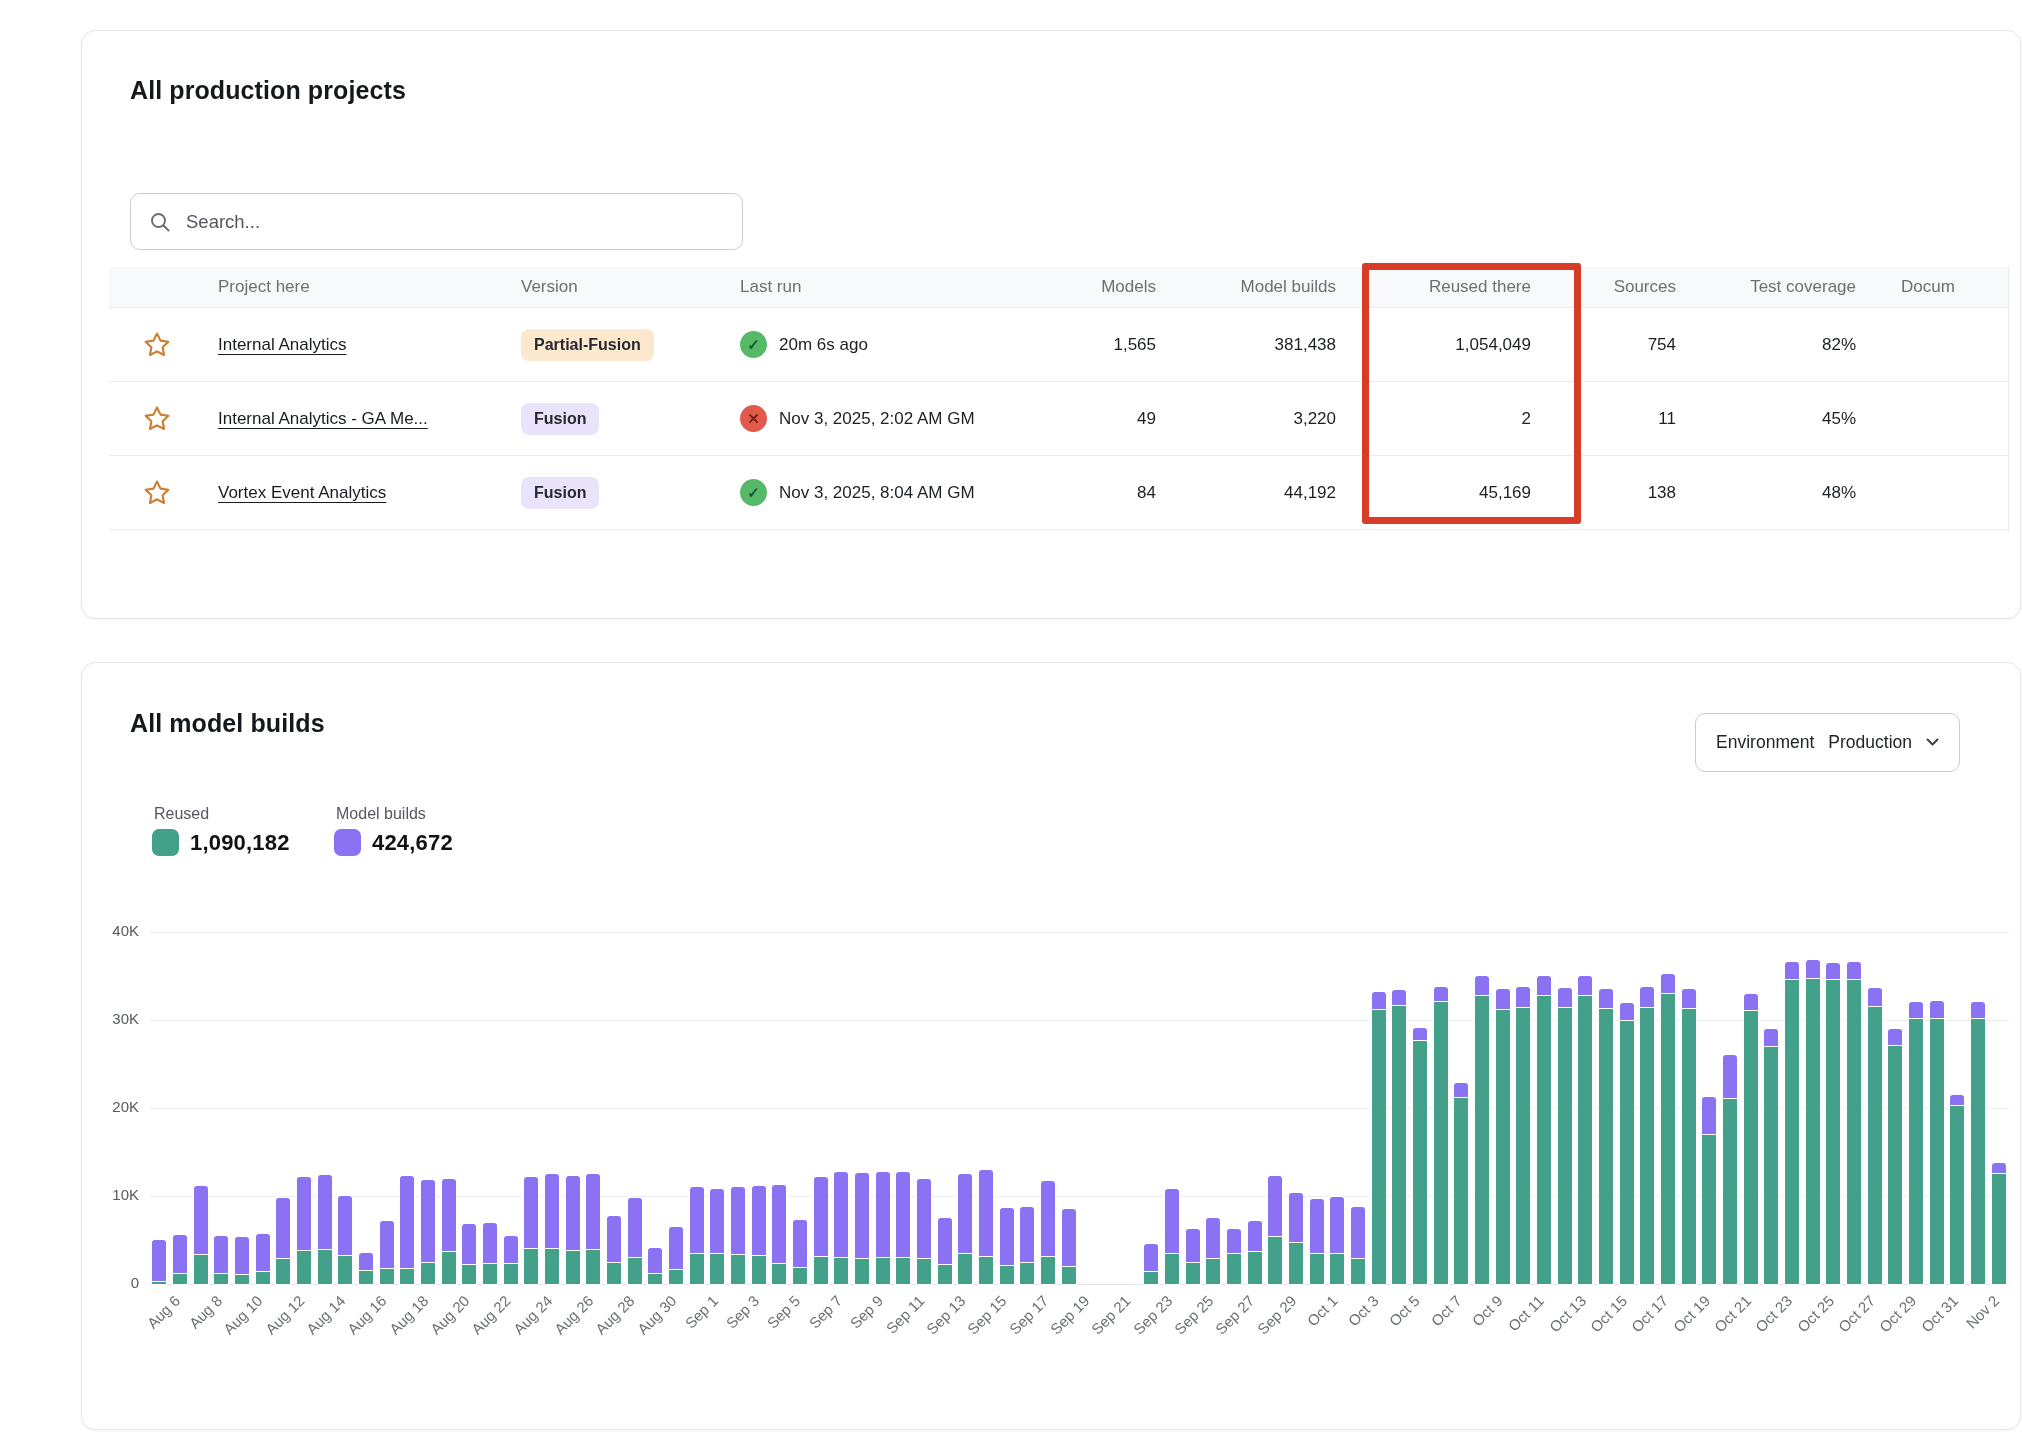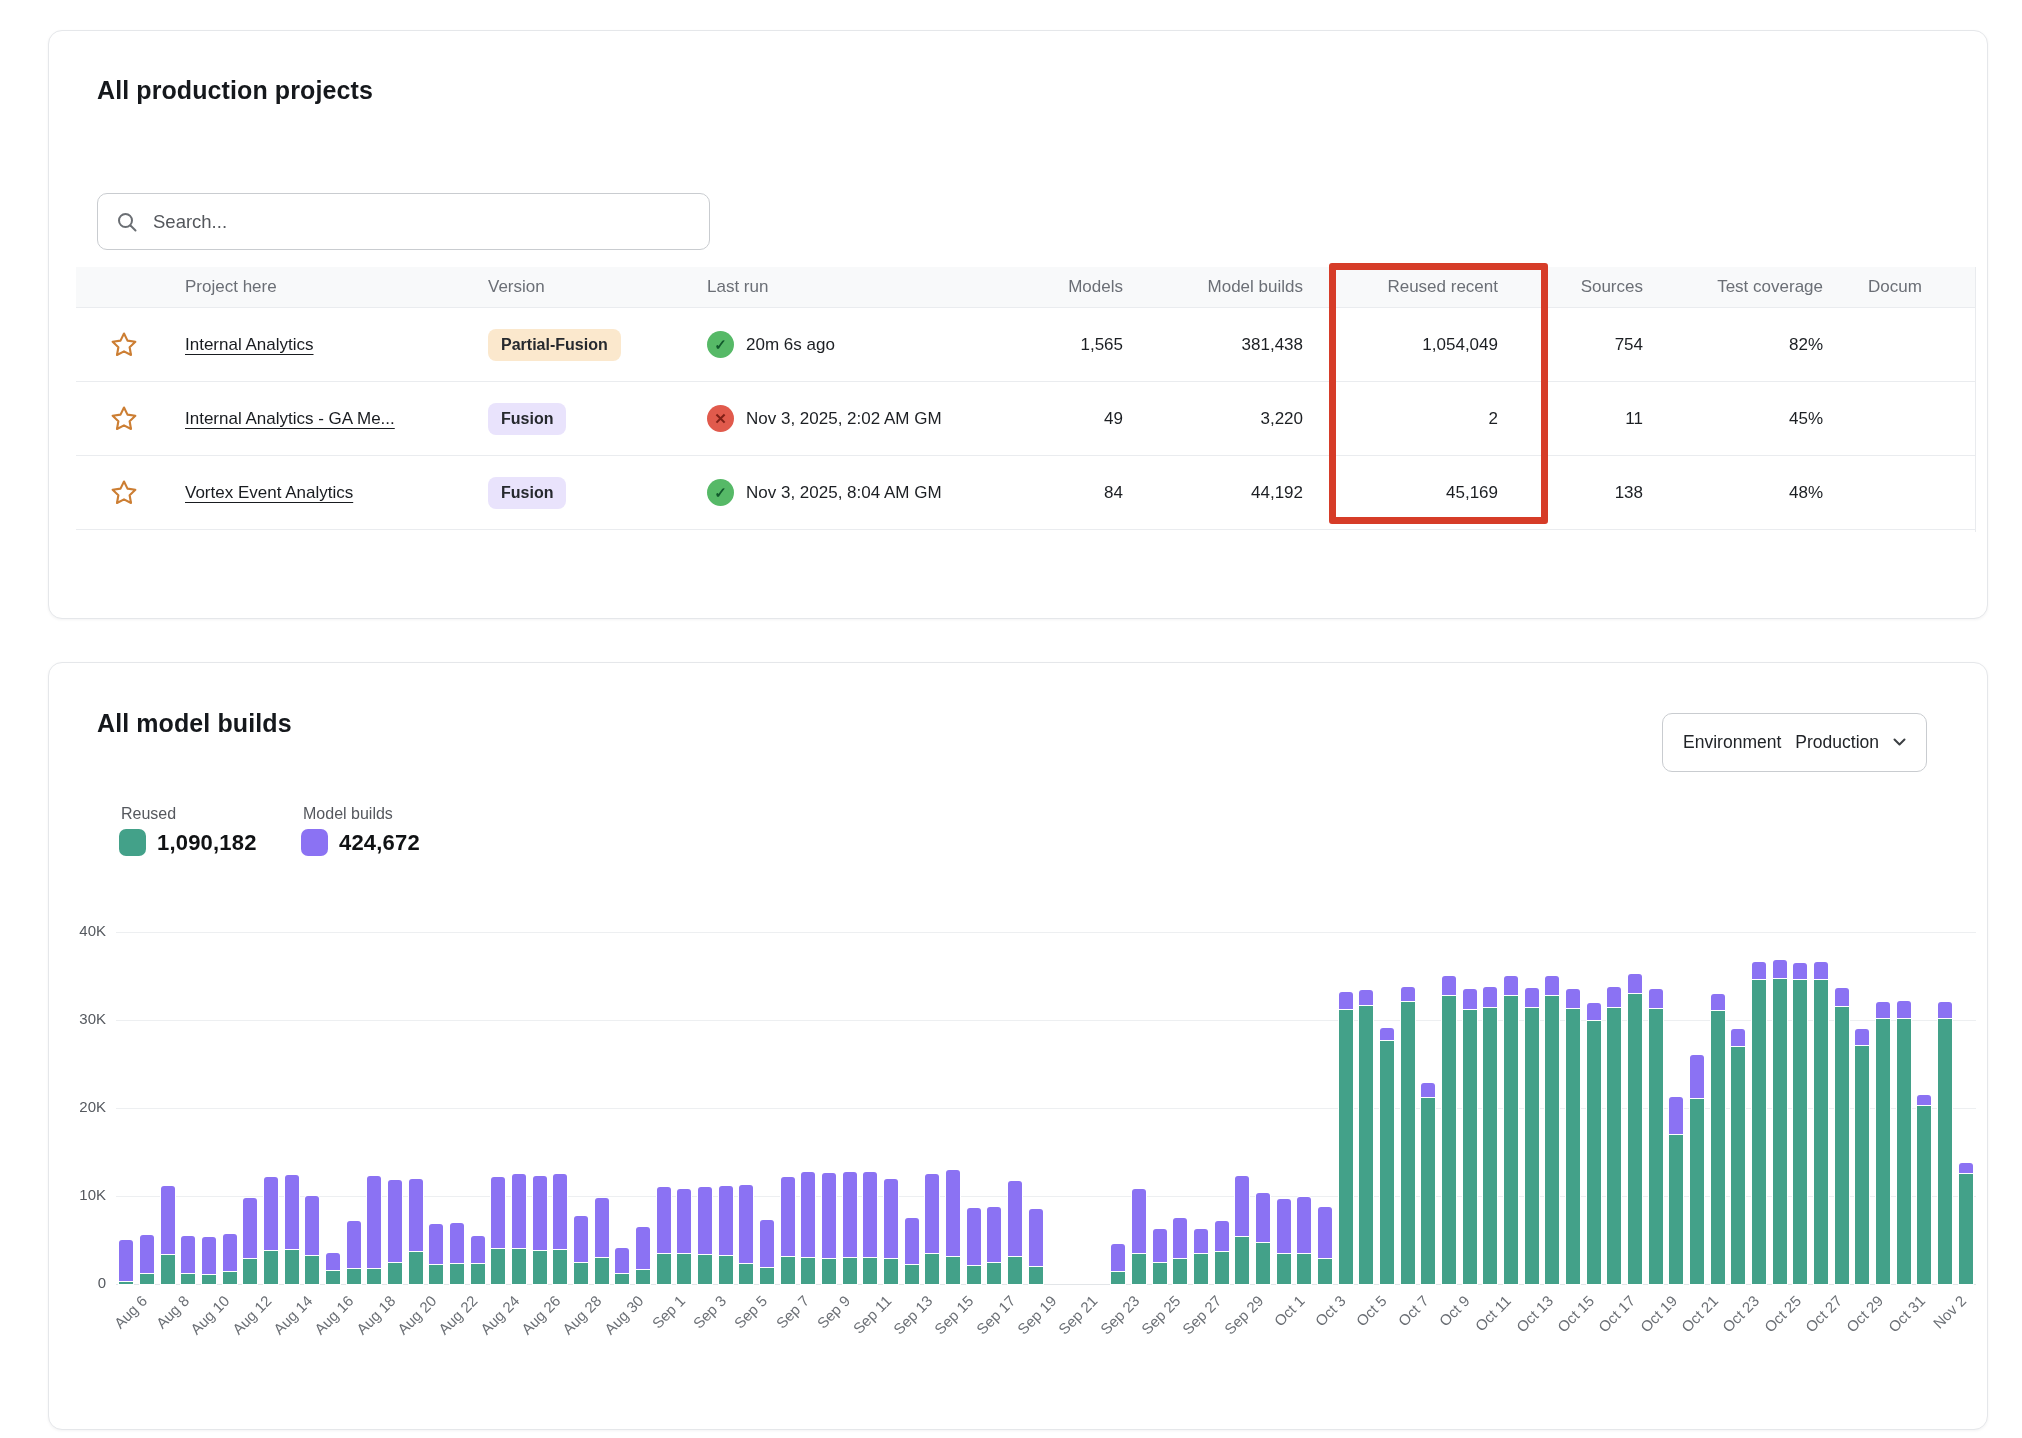--- a/index.html
+++ b/index.html
@@ -4,20 +4,21 @@
 <style>
   html,body{margin:0;padding:0;}
   body{
     width:2022px;height:1438px;position:relative;background:#ffffff;
     font-family:"Liberation Sans", sans-serif;color:#1c1f23;
     -webkit-font-smoothing:antialiased;overflow:hidden;
   }
   .card{
     position:absolute;background:#fff;border:1px solid #e5e7ea;border-radius:14px;
     box-shadow:0 1px 3px rgba(16,24,40,.05);
+    margin-left:33px;
   }
   #card1{left:48px;top:30px;width:1938px;height:587px;}
   #card2{left:48px;top:662px;width:1938px;height:766px;}
 
   .card-title{position:absolute;left:48px;font-size:25px;font-weight:700;color:#15181c;letter-spacing:.1px;}
   .card-sub{position:absolute;left:48px;font-size:16.5px;color:#3f434a;}
 
   
   #search-box{
     position:absolute;left:48px;top:162px;width:613px;height:57px;border:1px solid #c9ccd0;
@@ -106,21 +107,21 @@
   </div>
 
   <div id="ptable">
     <div class="tr-head" id="ptable-head">
         <div class="th c0"></div>
         <div class="th c1">Project here</div>
         <div class="th c2">Version</div>
         <div class="th c3">Last run</div>
         <div class="th c4">Models</div>
         <div class="th c5">Model builds</div>
-        <div class="th c6">Reused recent</div>
+        <div class="th c6">Reused there</div>
         <div class="th c7">Sources</div>
         <div class="th c8">Test coverage</div>
         <div class="th c9">Docum</div>
       </div>
     <div id="ptable-body">
         <div class="tr">
           <div class="td c0">
             <svg width="30" height="30" viewBox="0 0 24 24">
               <path d="M12 2.8l2.8 5.7 6.3.9-4.6 4.4 1.1 6.2L12 17.1 6.4 20l1.1-6.2L2.9 9.4l6.3-.9z" fill="#ffffff" stroke="#cc7e33" stroke-width="1.7" stroke-linejoin="round"></path>
             </svg>

